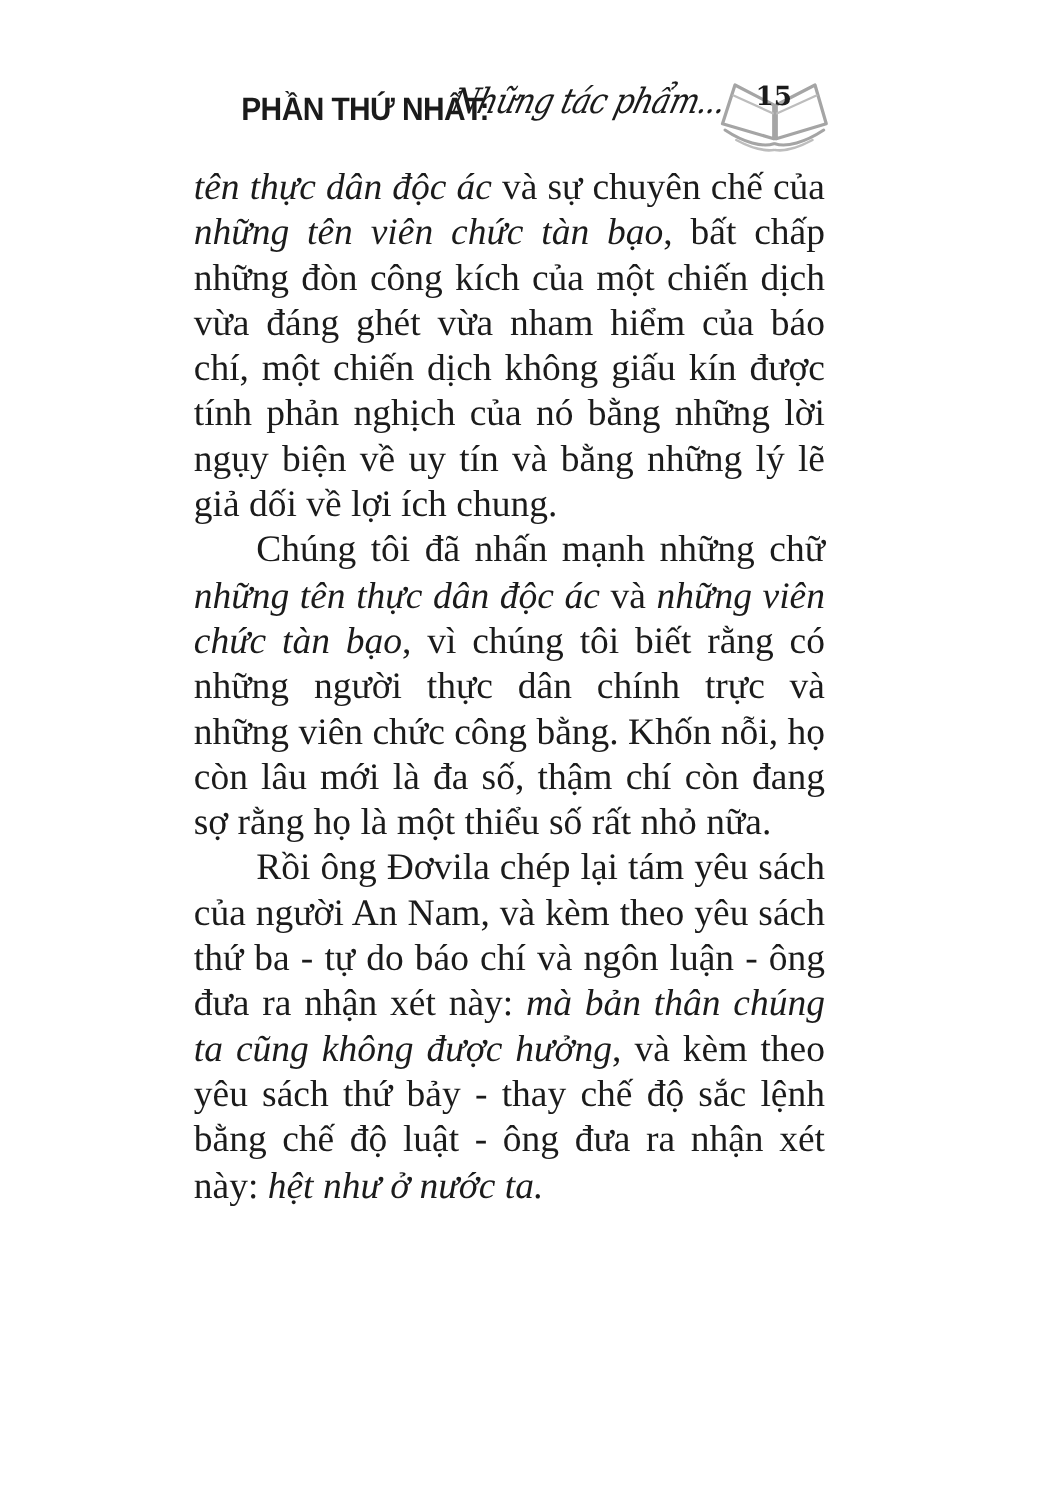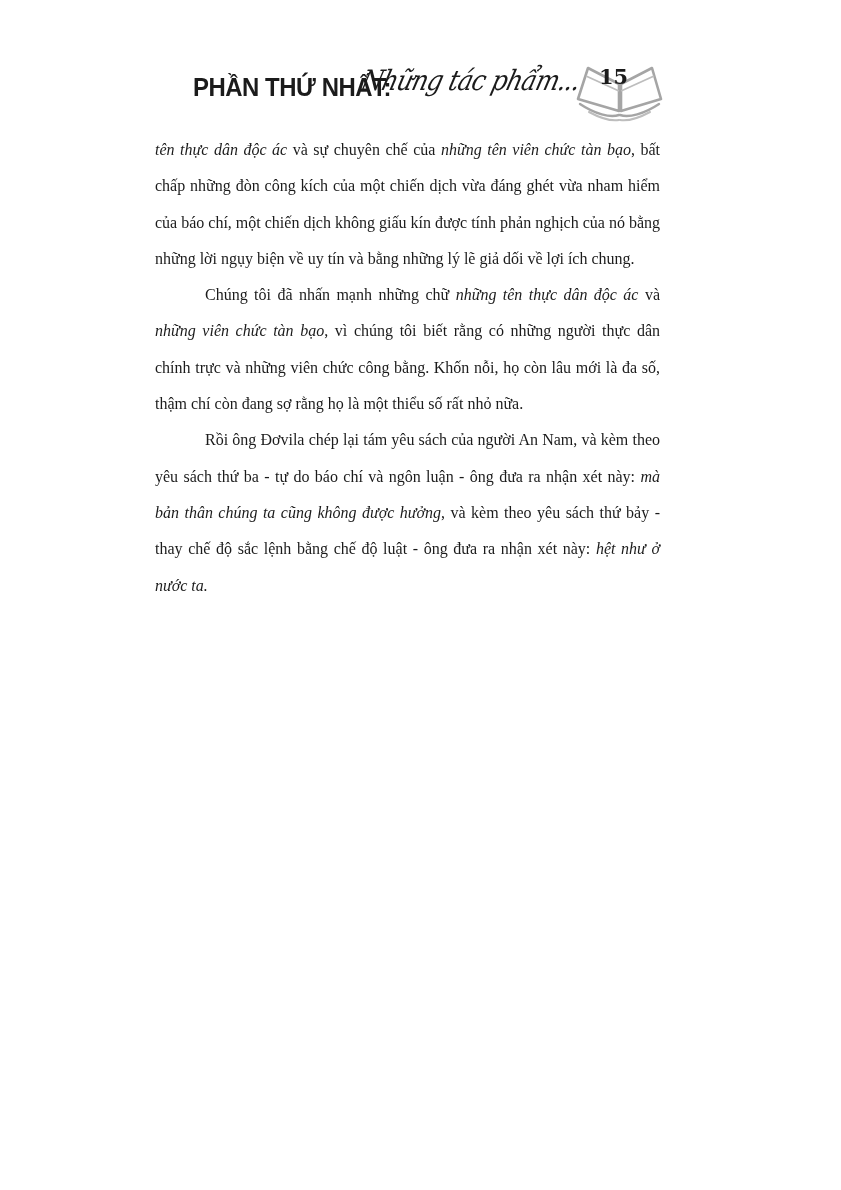--- a/index.html
+++ b/index.html
@@ -53,32 +53,33 @@
   .book-badge {
     position: absolute;
     left: 575px; top: 58px;
     width: 88px; height: 68px;
   }
   .book-badge svg { display: block; width: 88px; height: 68px; }
   .page-num {
     position: absolute;
     left: 24px; top: 6px;
     width: 40px;
+    text-align: center;
     font-family: "DejaVu Serif", serif;
     font-weight: 700;
     font-size: 21px;
     color: var(--text-color);
   }
 
   
   .body-text {
     position: absolute;
     left: 155px; top: 132px;
     width: 505px;
-    font-size: 16px;
+    font-size: 30px;
     line-height: 36.3px;
     text-align: justify;
   }
   .para { margin: 0; }
   .para.indent { text-indent: 50px; }
   .para em { font-style: italic; }
 </style>
 </head>
 <body>
 

